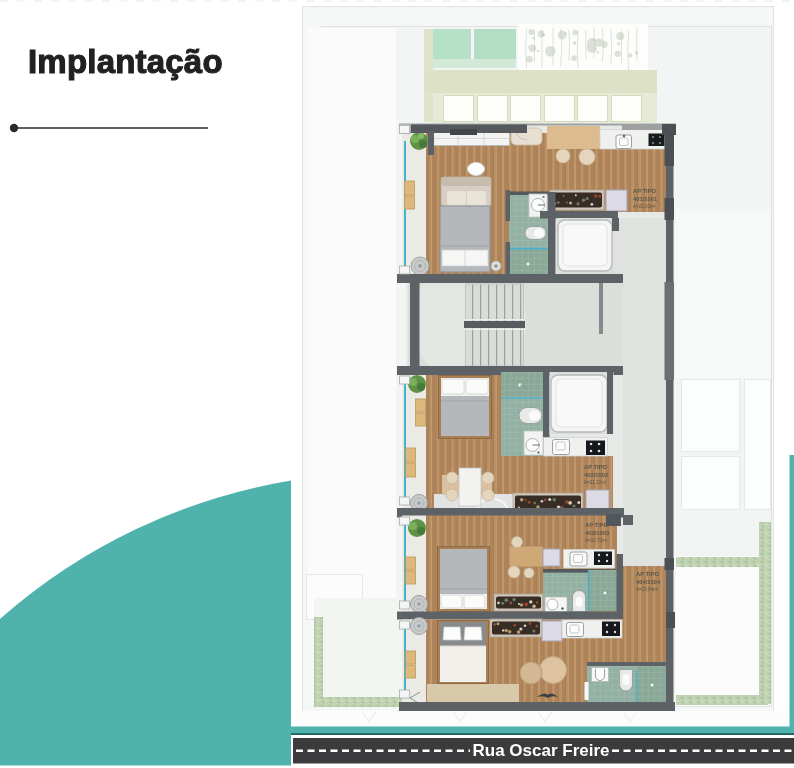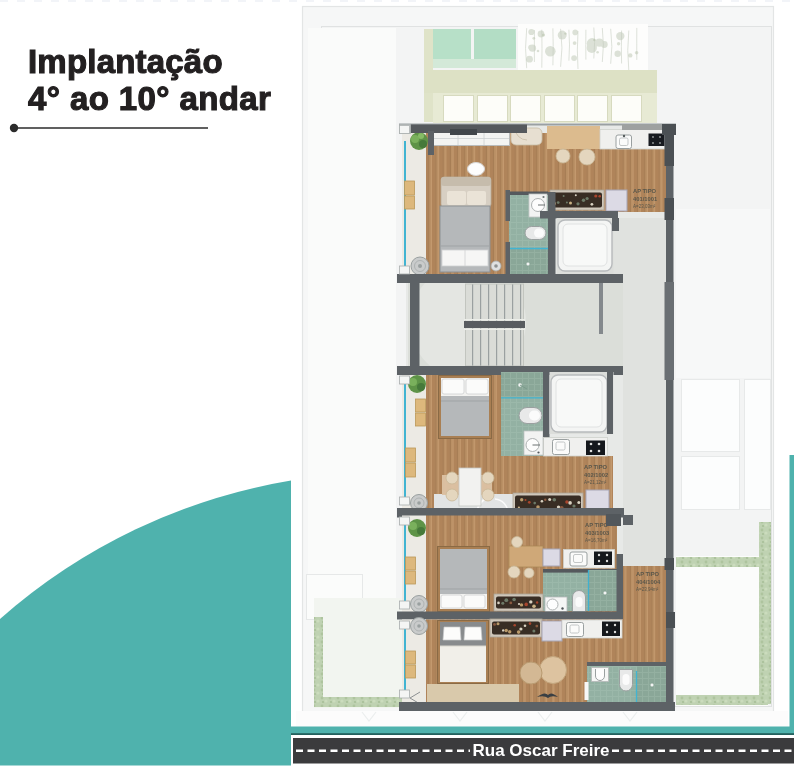--- a/index.html
+++ b/index.html
@@ -1,19 +1,19 @@
 <!DOCTYPE html>
 <html><head>
 <meta charset="utf-8">
 <style>
 html,body{margin:0;padding:0;background:#ffffff;width:794px;height:768px;overflow:hidden;}
 *{box-sizing:border-box;}
 body{font-family:"Liberation Sans", sans-serif;}
 #page{position:relative;width:794px;height:768px;}
-#title{position:absolute;left:28px;top:44px;color:#232021;font-weight:bold;line-height:1.12;-webkit-text-stroke:1.1px #232021;}
+#title{position:absolute;left:28px;top:44px;color:#232021;font-weight:bold;line-height:1.12;text-align:right;-webkit-text-stroke:1.1px #232021;}
 #title .l1{font-size:33px;letter-spacing:0.2px;}
 #title .l2{font-size:33px;letter-spacing:0.4px;}
 </style>
 </head>
 <body>
 <div id="page">
 <svg width="794" height="768" viewBox="0 0 794 768" xmlns="http://www.w3.org/2000/svg" style="position:absolute;left:0;top:0">
 <defs>
 <pattern id="wood" width="7.2" height="60" patternUnits="userSpaceOnUse">
 <rect width="7.2" height="60" fill="#ba9065"></rect>
@@ -689,15 +689,14 @@
 
 <text x="541" y="756" text-anchor="middle" font-family="Liberation Sans, sans-serif" font-weight="bold" font-size="17" fill="#ffffff">Rua Oscar Freire</text>
 
 <line x1="14" y1="128" x2="208" y2="128" stroke="#2b2b2b" stroke-width="1.6"></line>
 
 <circle cx="14" cy="128" r="4.2" fill="#2b2b2b"></circle>
 </svg>
 
 <div id="title">
       <div class="l1">Implantação</div>
-      <div class="l2">4° ao 10° andar</div>
     </div>
 </div>
 
 </body></html>

